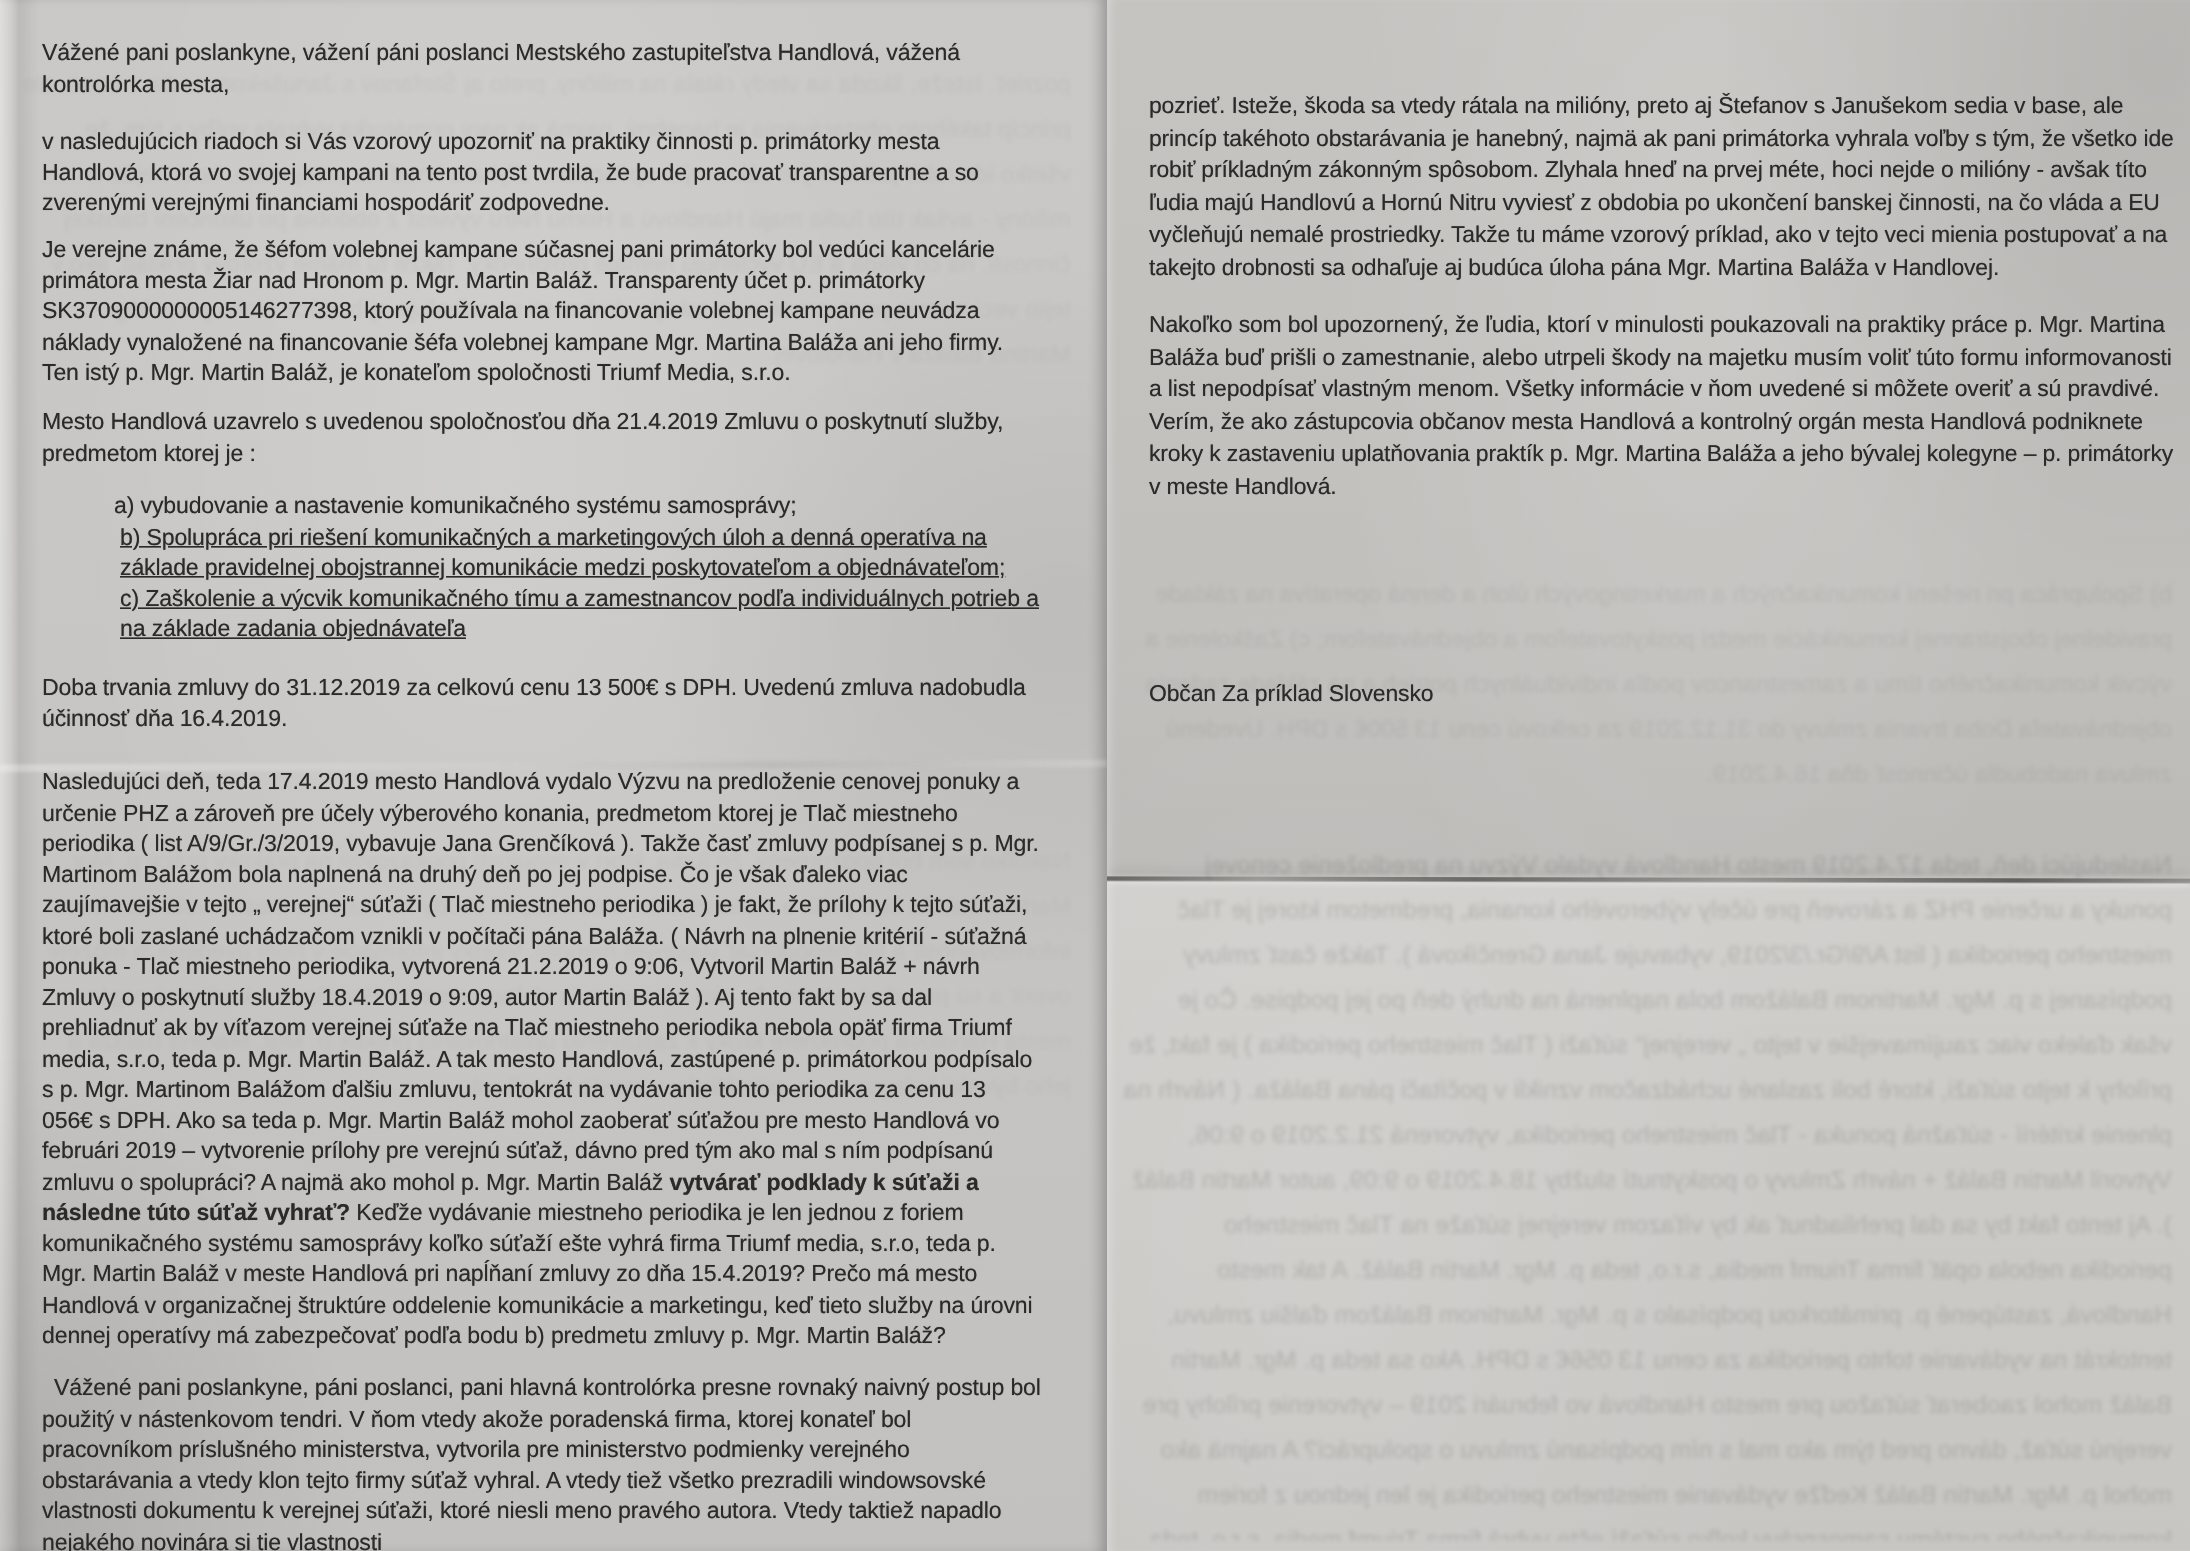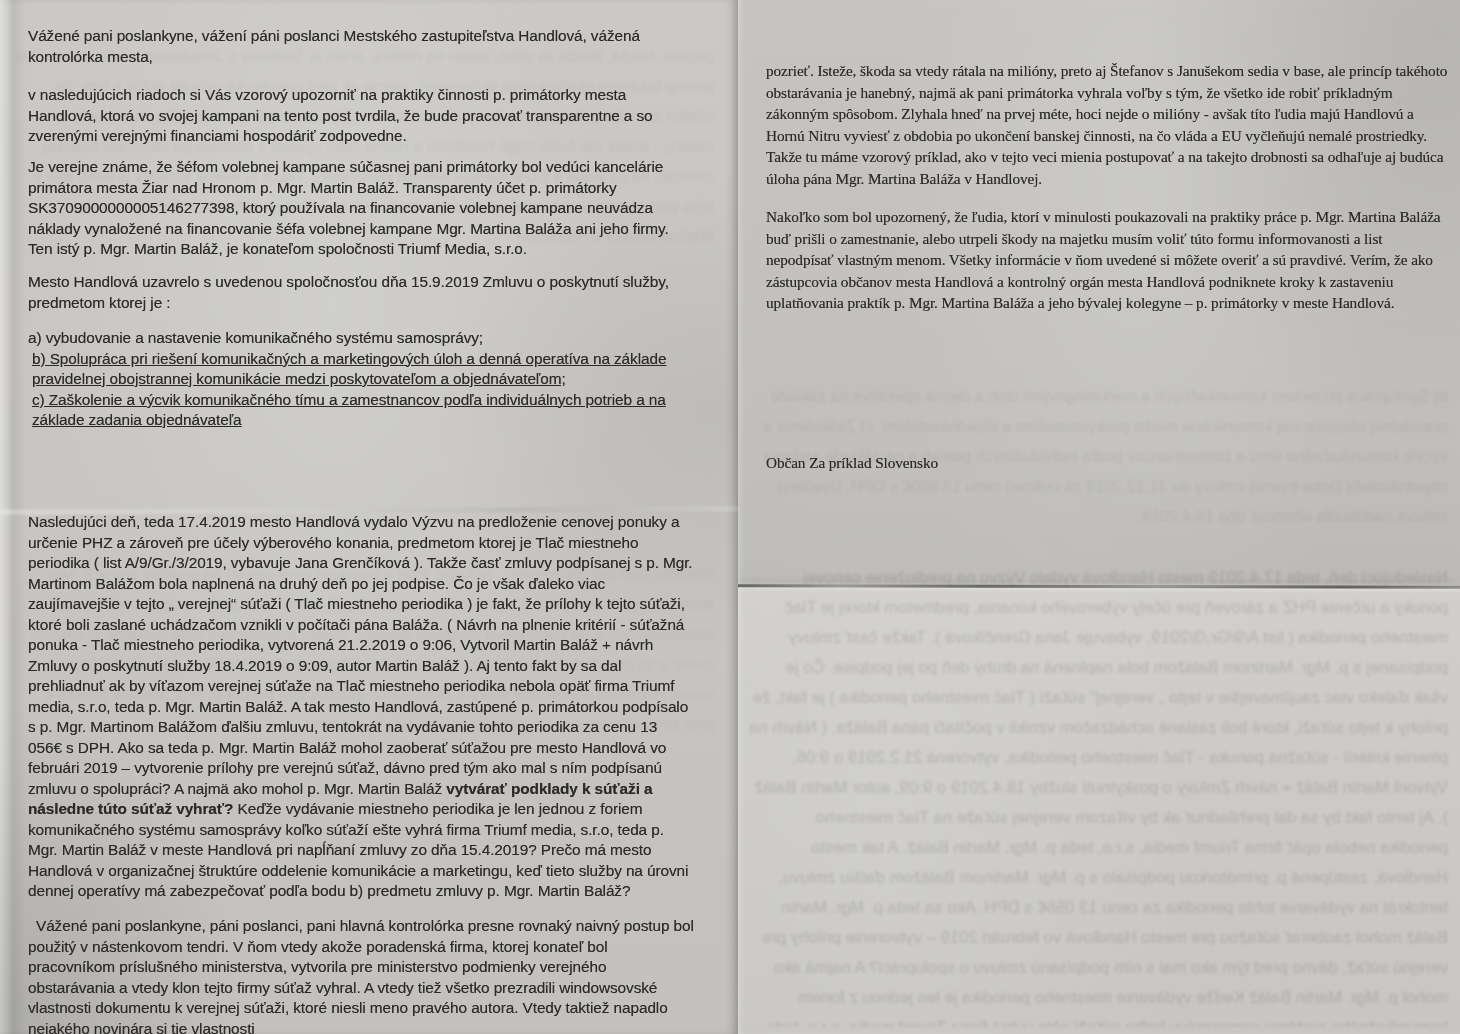--- a/index.html
+++ b/index.html
@@ -38,25 +38,25 @@
     box-shadow:0 2px 3px rgba(255,255,255,.45), 0 -4px 7px rgba(0,0,0,.10);}
   .soft-crease{position:absolute;left:0;right:0;top:508px;height:5px;
     transform:rotate(-.25deg);filter:blur(1.2px);
     background:linear-gradient(90deg, rgba(255,255,255,.30), rgba(255,255,255,.08) 40%,
       rgba(0,0,0,.05) 70%, rgba(255,255,255,.18));}
 
   
   .para{position:absolute;margin:0;color:#2b2a28;letter-spacing:-.1px;
     text-shadow:0 0 .5px rgba(43,42,40,.55);}
   .page-left .para{left:28px;width:666px;font-size:15.4px;line-height:20.5px;}
-  .page-right .para{left:28px;width:686px;font-size:15.3px;line-height:21.6px;font-family:Liberation Serif, serif;}
+  .page-right .para{left:28px;width:686px;font-size:15.3px;line-height:21.6px;}
   .indent{text-indent:8px;}
   .bold-run{font-weight:bold;}
   .item-sub{padding-left:4px;text-decoration:underline;}
-  .list-item{display:block;}
+  .list-item{display:block;margin-left:48px;}
 
   
   .bleed{position:absolute;pointer-events:none;transform:scaleX(-1);
     color:#45433f;overflow:hidden;filter:blur(1.4px);letter-spacing:.1px;}
   .bleed-right-bottom{top:562px;left:10px;width:700px;height:465px;
     font-size:16.5px;line-height:30px;opacity:.20;}
   .bleed-right-mid{top:382px;left:10px;width:700px;height:190px;
     font-size:16px;line-height:30px;opacity:.10;}
   .bleed-left-top{top:42px;left:12px;width:702px;height:430px;
     font-size:16px;line-height:30px;opacity:.062;}
@@ -76,28 +76,29 @@
     <div class="bleed bleed-left-bottom">
       <span>Nakoľko som bol upozornený, že ľudia, ktorí v minulosti poukazovali na praktiky práce p. Mgr. Martina Baláža buď prišli o zamestnanie, alebo utrpeli škody na majetku musím voliť túto formu informovanosti a list nepodpísať vlastným menom. Všetky informácie v ňom uvedené si môžete overiť a sú pravdivé. Verím, že ako zástupcovia občanov mesta Handlová a kontrolný orgán mesta Handlová podniknete kroky k zastaveniu uplatňovania praktík p. Mgr. Martina Baláža a jeho bývalej kolegyne – p. primátorky v meste Handlová.</span>
     </div>
 
     <p class="para" style="top:26px">Vážené pani poslankyne, vážení páni poslanci Mestského zastupiteľstva Handlová, vážená kontrolórka mesta,</p>
 
     <p class="para" style="top:85px">v nasledujúcich riadoch si Vás vzorový upozorniť na praktiky činnosti p. primátorky mesta Handlová, ktorá vo svojej kampani na tento post tvrdila, že bude pracovať transparentne a so zverenými verejnými financiami hospodáriť zodpovedne.</p>
 
     <p class="para" style="top:157px">Je verejne známe, že šéfom volebnej kampane súčasnej pani primátorky bol vedúci kancelárie primátora mesta Žiar nad Hronom p. Mgr. Martin Baláž.  Transparenty účet p. primátorky SK3709000000005146277398, ktorý používala na financovanie volebnej kampane neuvádza náklady vynaložené na financovanie šéfa volebnej kampane Mgr. Martina Baláža ani jeho firmy. Ten istý p. Mgr. Martin Baláž, je konateľom spoločnosti Triumf Media, s.r.o.</p>
 
-    <p class="para" style="top:272px">Mesto Handlová uzavrelo s uvedenou spoločnosťou dňa 15.9.2019 Zmluvu o poskytnutí služby, predmetom ktorej je :</p>
+    <p class="para" style="top:272px">Mesto Handlová uzavrelo s uvedenou spoločnosťou dňa 21.4.2019 Zmluvu o poskytnutí služby, predmetom ktorej je :</p>
 
     <p class="para" style="top:328px">
       <span class="list-item">a) vybudovanie a nastavenie komunikačného systému samosprávy;</span>
       <span class="list-item item-sub">b) Spolupráca pri riešení komunikačných a marketingových úloh a denná operatíva na základe pravidelnej obojstrannej komunikácie medzi poskytovateľom a objednávateľom;</span>
       <span class="list-item item-sub">c) Zaškolenie a výcvik komunikačného tímu a zamestnancov podľa individuálnych potrieb a na základe zadania objednávateľa</span>
     </p>
 
+    <p class="para" style="top:449px">Doba trvania zmluvy do 31.12.2019 za celkovú cenu 13 500€ s DPH. Uvedenú zmluva nadobudla účinnosť dňa 16.4.2019.</p>
 
     <p class="para" style="top:512px">
       <span>Nasledujúci deň, teda 17.4.2019 mesto Handlová vydalo Výzvu na predloženie cenovej ponuky a určenie PHZ a zároveň pre účely výberového konania, predmetom ktorej je Tlač miestneho periodika ( list A/9/Gr./3/2019, vybavuje Jana Grenčíková ). Takže časť zmluvy podpísanej s p. Mgr. Martinom Balážom bola naplnená na druhý deň po jej podpise. Čo je však ďaleko viac zaujímavejšie v tejto „ verejnej“ súťaži ( Tlač miestneho periodika ) je fakt, že prílohy k tejto súťaži, ktoré boli zaslané uchádzačom vznikli v počítači pána Baláža. ( Návrh na plnenie kritérií - súťažná ponuka - Tlač miestneho periodika, vytvorená 21.2.2019 o 9:06, Vytvoril Martin Baláž + návrh Zmluvy o poskytnutí služby 18.4.2019 o 9:09, autor Martin Baláž ).  Aj tento fakt by sa dal prehliadnuť ak by víťazom verejnej súťaže na Tlač miestneho periodika nebola opäť firma Triumf media, s.r.o, teda p. Mgr. Martin Baláž. A tak mesto Handlová, zastúpené p. primátorkou podpísalo s p. Mgr. Martinom Balážom  ďalšiu zmluvu, tentokrát na vydávanie tohto periodika za cenu 13 056€ s DPH. Ako sa teda p. Mgr. Martin Baláž mohol zaoberať súťažou pre mesto Handlová vo februári 2019 – vytvorenie prílohy pre verejnú súťaž, dávno pred tým ako mal s ním podpísanú zmluvu o spolupráci? A najmä ako mohol p. Mgr. Martin Baláž </span><span class="bold-run">vytvárať podklady k súťaži a následne túto súťaž vyhrať?</span><span> Keďže vydávanie miestneho periodika je len jednou z foriem komunikačného systému samosprávy koľko súťaží ešte vyhrá firma Triumf media, s.r.o, teda p. Mgr. Martin Baláž v meste Handlová pri napĺňaní zmluvy zo dňa 15.4.2019? Prečo má mesto Handlová v organizačnej štruktúre oddelenie komunikácie a marketingu, keď tieto služby na úrovni dennej operatívy má zabezpečovať podľa bodu b) predmetu zmluvy p. Mgr. Martin Baláž?</span>
     </p>
 
     <p class="para indent" style="top:916px">Vážené pani poslankyne, páni poslanci, pani hlavná kontrolórka presne rovnaký naivný postup bol použitý v nástenkovom tendri. V ňom vtedy akože poradenská firma, ktorej konateľ bol pracovníkom príslušného ministerstva, vytvorila pre ministerstvo podmienky verejného obstarávania a vtedy klon tejto firmy súťaž vyhral. A vtedy tiež všetko prezradili windowsovské vlastnosti dokumentu k verejnej súťaži, ktoré niesli meno pravého autora. Vtedy taktiež napadlo nejakého novinára si tie vlastnosti</p>
 
     <div class="soft-crease"></div>
   </section>
 

